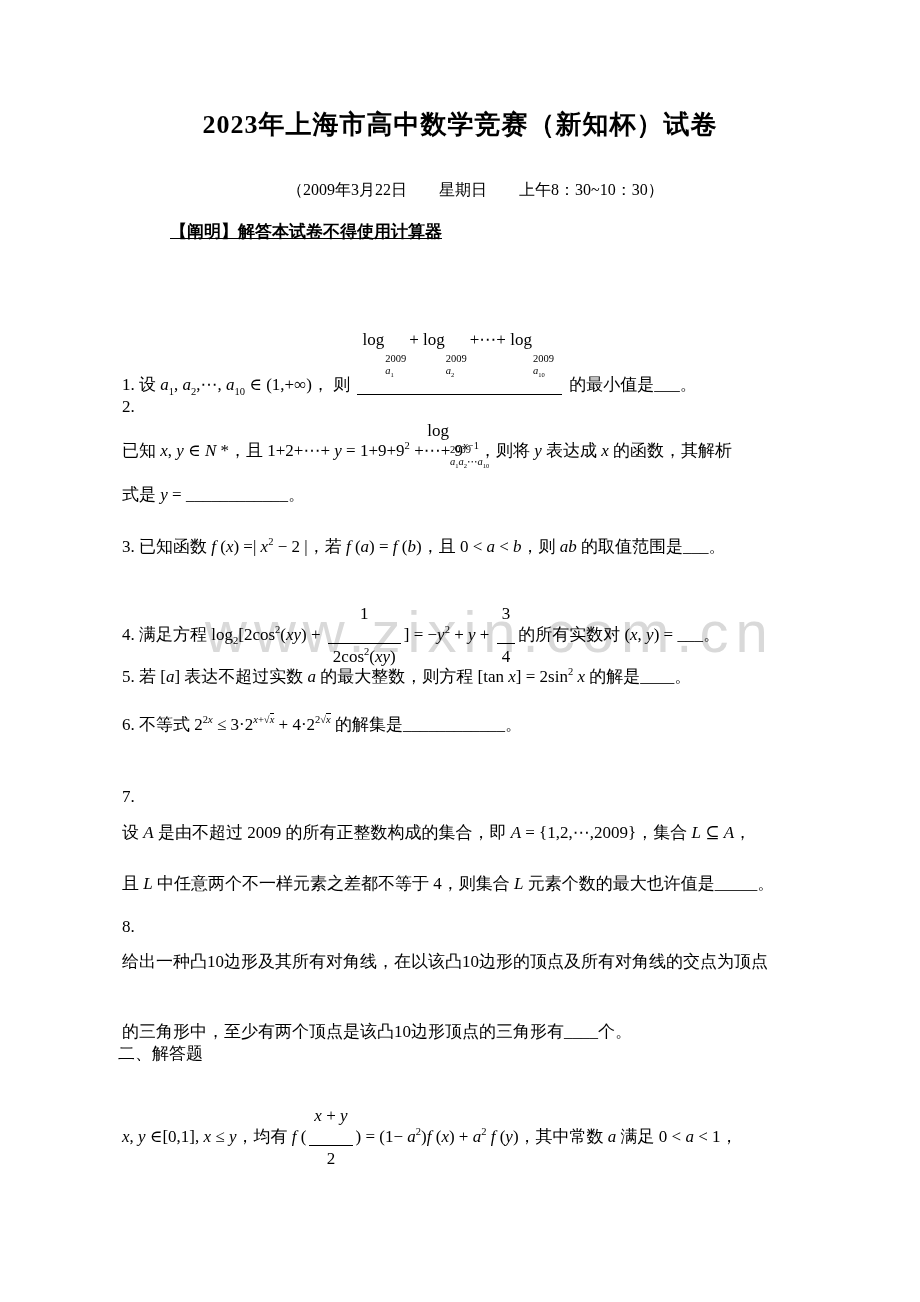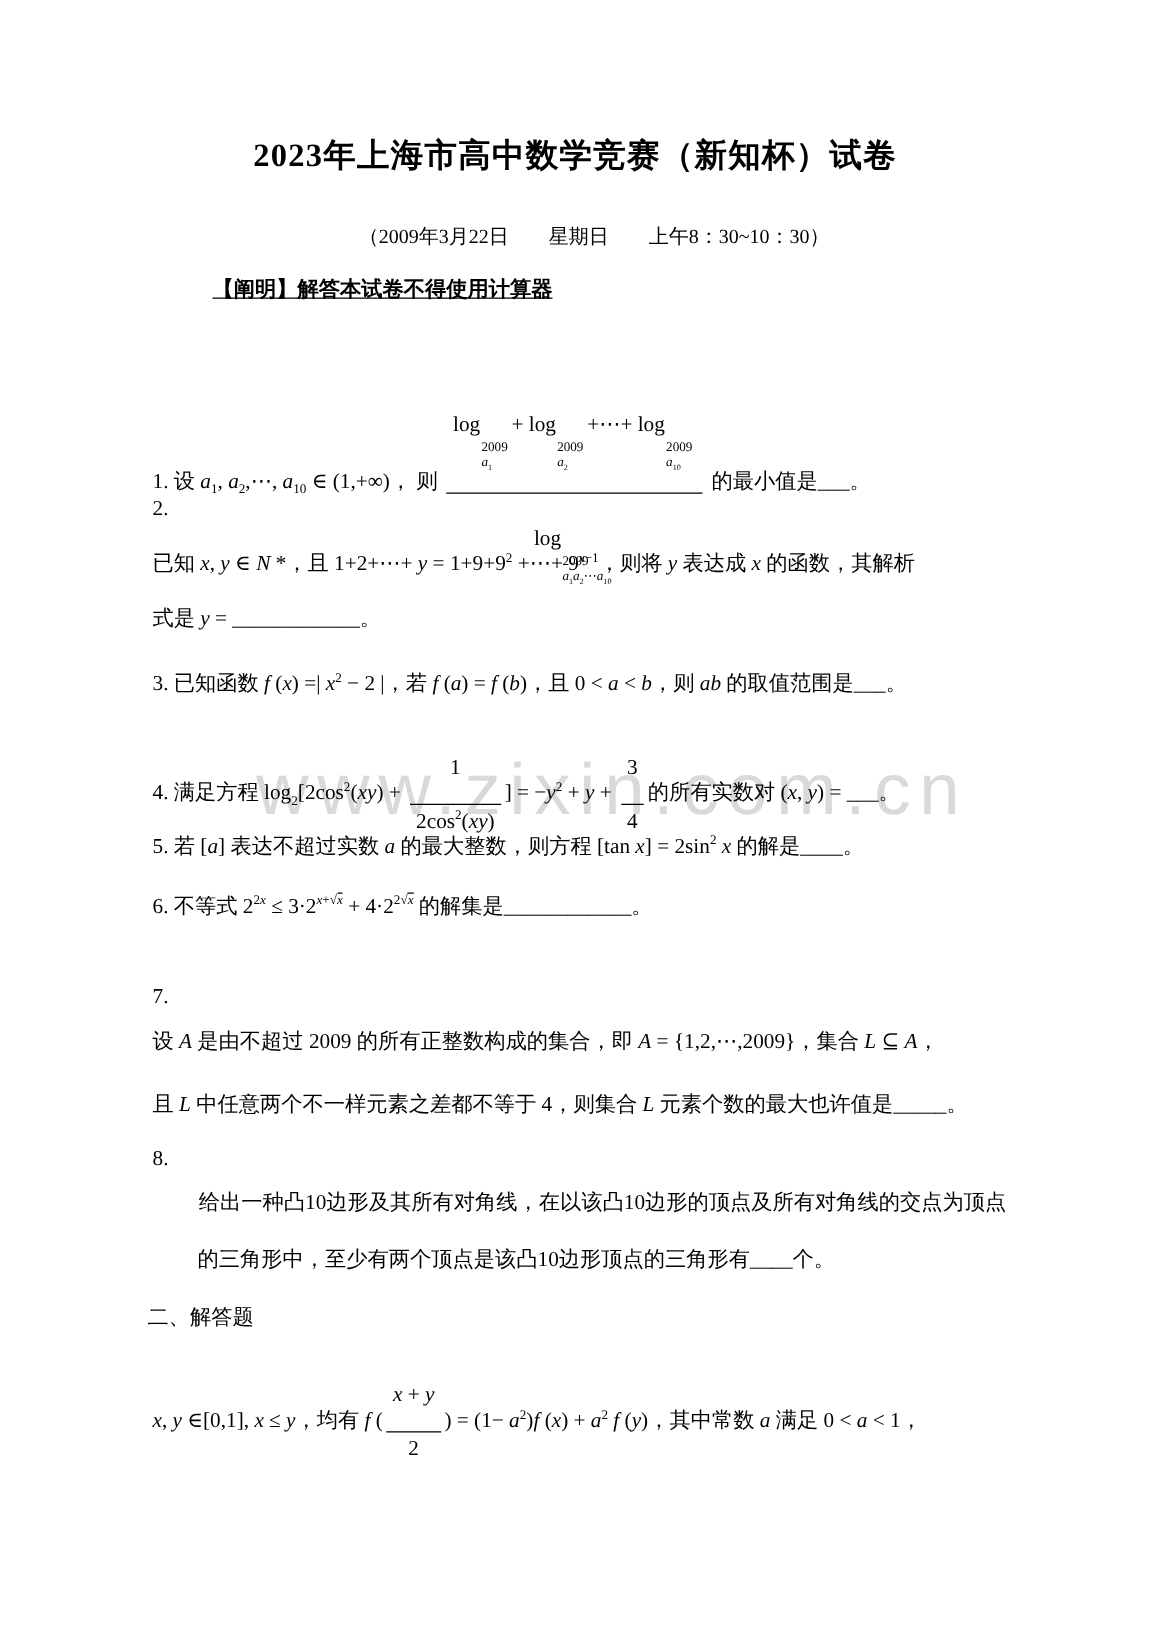--- a/index.html
+++ b/index.html
@@ -59,20 +59,20 @@
 
   <div class="line" style="left:122px;top:666px;">5. 若 [<i>a</i>] 表达不超过实数 <i>a</i> 的最大整数，则方程 [tan <i>x</i>] = 2sin<sup>2</sup> <i>x</i> 的解是____。</div>
 
   <div class="line" style="left:122px;top:714px;">6. 不等式 2<sup>2<i>x</i></sup> ≤ 3·2<sup><i>x</i>+√<span class="ol"><i>x</i></span></sup> + 4·2<sup>2√<span class="ol"><i>x</i></span></sup> 的解集是____________。</div>
 
   <div class="line" style="left:122px;top:786px;">7.</div>
   <div class="line" style="left:122px;top:822px;">设 <i>A</i> 是由不超过 2009 的所有正整数构成的集合，即 <i>A</i> = {1,2,⋯,2009}，集合 <i>L</i> ⊆ <i>A</i>，</div>
   <div class="line" style="left:122px;top:873px;">且 <i>L</i> 中任意两个不一样元素之差都不等于 4，则集合 <i>L</i> 元素个数的最大也许值是_____。</div>
 
   <div class="line" style="left:122px;top:916px;">8.</div>
-  <div class="line" style="left:122px;top:951px;margin-left:37px;">给出一种凸10边形及其所有对角线，在以该凸10边形的顶点及所有对角线的交点为顶点</div>
-  <div class="line" style="left:122px;top:997px;margin-left:36px;">的三角形中，至少有两个顶点是该凸10边形顶点的三角形有____个。</div>
+  <div class="line" style="left:122px;top:951px;">给出一种凸10边形及其所有对角线，在以该凸10边形的顶点及所有对角线的交点为顶点</div>
+  <div class="line" style="left:122px;top:1021px;">的三角形中，至少有两个顶点是该凸10边形顶点的三角形有____个。</div>
 
   <div class="line" style="left:118px;top:1043px;">二、解答题</div>
 
   <div class="line" style="left:122px;top:1105px;"><i>x</i>, <i>y</i> ∈[0,1], <i>x</i> ≤ <i>y</i>，均有 <i>f</i> (<span class="frac"><span class="num"><i>x</i> + <i>y</i></span><span class="den">2</span></span>) = (1− <i>a</i><sup>2</sup>)<i>f</i> (<i>x</i>) + <i>a</i><sup>2</sup> <i>f</i> (<i>y</i>)，其中常数 <i>a</i> 满足 0 &lt; <i>a</i> &lt; 1，</div>
 
 </div>
 
 </body></html>

